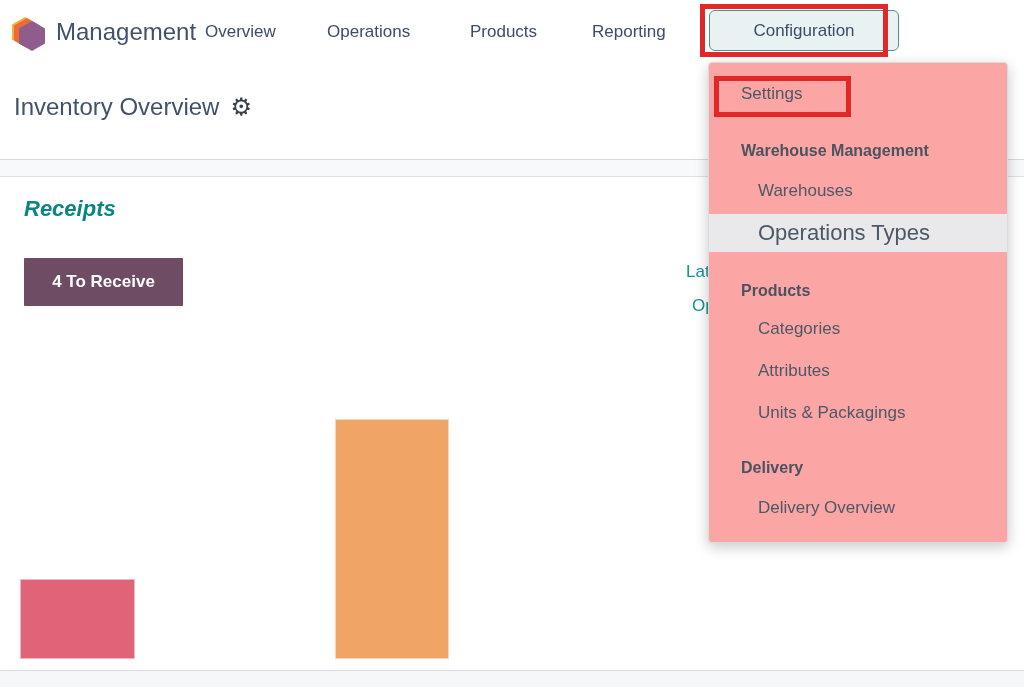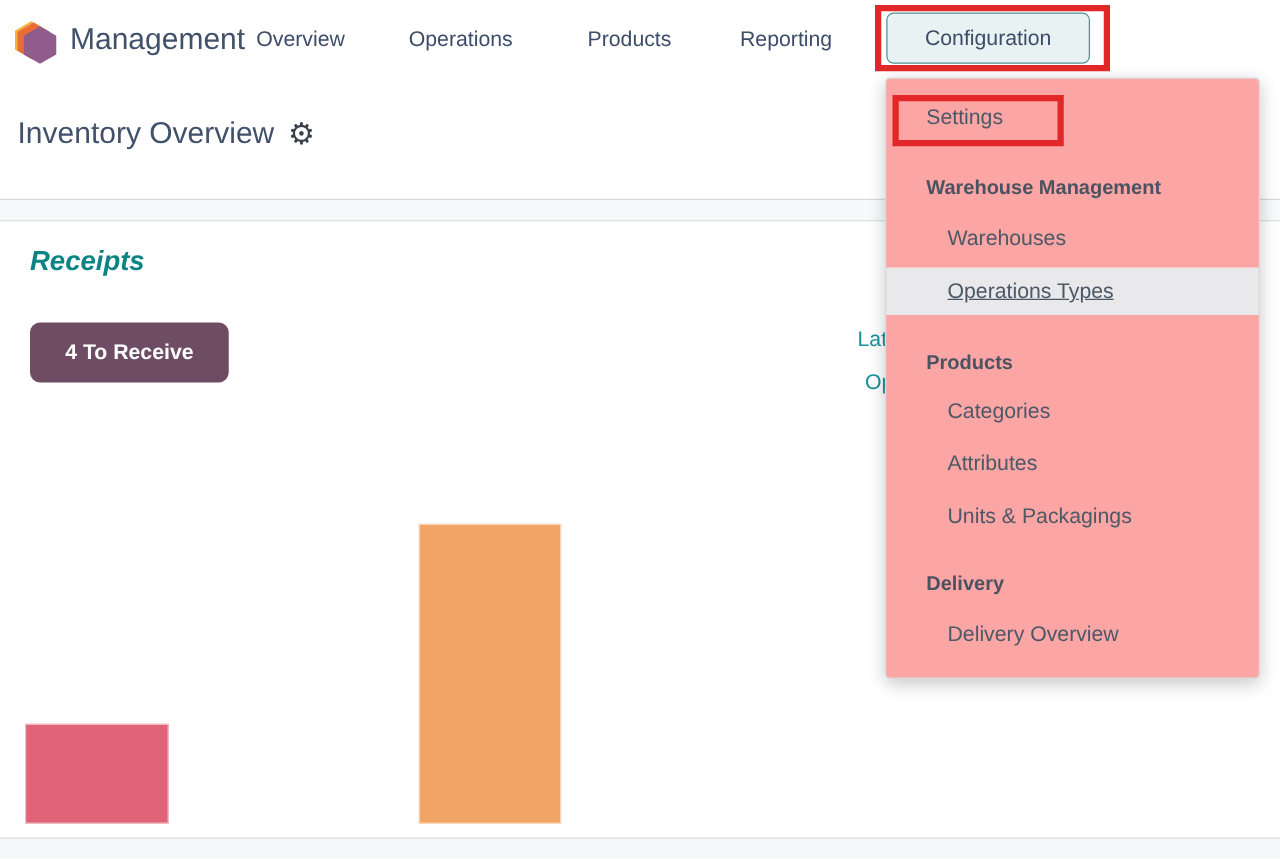--- a/index.html
+++ b/index.html
@@ -12,21 +12,21 @@
     font-family: "Liberation Sans", sans-serif;
     color: #42516b;
   }
   .abs { position: absolute; }
 
   
   #navbar { left: 0; top: 0; width: 1024px; height: 66px; background: #fff; z-index: 5; }
   .app-name { left: 56px; top: 18px; font-size: 24px; color: #42516b; white-space: nowrap; }
   .nav-item { top: 22px; font-size: 17px; color: #3d4c68; white-space: nowrap; cursor: pointer; }
   .nav-config {
-    left: 709px; top: 10px; width: 163px; height: 41px;
+    left: 709px; top: 10px; width: 190px; height: 41px;
     background: #e9f2f2; border: 1px solid #4f9191; border-radius: 6px;
     display: flex; align-items: center; justify-content: center;
     font-size: 17px; color: #3d4c68; cursor: pointer;
   }
 
   
   .page-title { left: 14px; top: 93px; font-size: 24px; color: #42516b; display: flex; align-items: center; gap: 11px; }
   .gear { font-family: "DejaVu Sans", sans-serif; font-size: 24px; color: #3a4149; line-height: 1; }
 
   .strip-top {
@@ -35,21 +35,21 @@
   }
   .strip-bottom {
     left: 0; top: 670px; width: 1024px; height: 17px;
     background: #f6f7f8; border-top: 1px solid #dcdde0;
   }
 
   
   .card-title { left: 24px; top: 196px; font-size: 22px; font-weight: bold; color: #0c8484; font-style: italic; }
   .receive-btn {
     left: 24px; top: 258px; width: 159px; height: 48px;
-    background: #6e4c64; border: none; border-radius: 8px;
+    background: #6e4c64; border: none; border-radius: 1px;
     color: #ffffff; font-size: 17px; font-weight: bold;
     font-family: "Liberation Sans", sans-serif;
     display: flex; align-items: center; justify-content: center;
     cursor: pointer; z-index: 8;
   }
   .teal-link { font-size: 17px; color: #15939b; white-space: nowrap; cursor: pointer; z-index: 10; }
 
   
   #chart { left: 20px; top: 419px; width: 430px; height: 240px; z-index: 6; }
   .bar { position: absolute; bottom: 0; border: 1px solid rgba(255,255,255,0.55); }
@@ -63,21 +63,21 @@
     box-shadow: 0 4px 14px rgba(0,0,0,0.22);
     z-index: 40;
   }
   .menu-item { position: absolute; left: 49px; font-size: 17px; color: #4d5866; white-space: nowrap; cursor: pointer; }
   .menu-section { position: absolute; left: 32px; font-size: 16px; font-weight: bold; color: #4a5360; white-space: nowrap; }
   .menu-settings { left: 32px; }
   .hover-row {
     position: absolute; left: 0; top: 151px; width: 298px; height: 38px;
     background: #e9e9eb; cursor: pointer;
     display: flex; align-items: center; padding-left: 49px;
-    font-size: 17px; color: #4d5866; text-decoration: underline;
+    font-size: 22px; color: #4d5866;
   }
 
   
   .anno { border: 5px solid #e22728; background: transparent; z-index: 60; pointer-events: none; }
   .anno-config { left: 700px; top: 4px; width: 188px; height: 53px; }
   .anno-settings { left: 714px; top: 76px; width: 137px; height: 41px; }
 </style>
 </head>
 <body>
 

